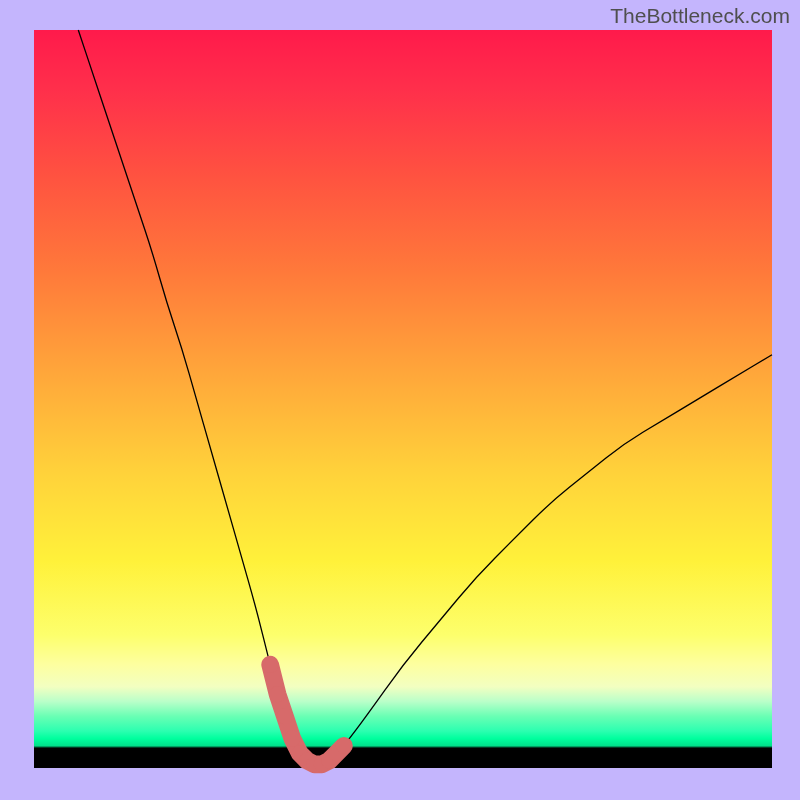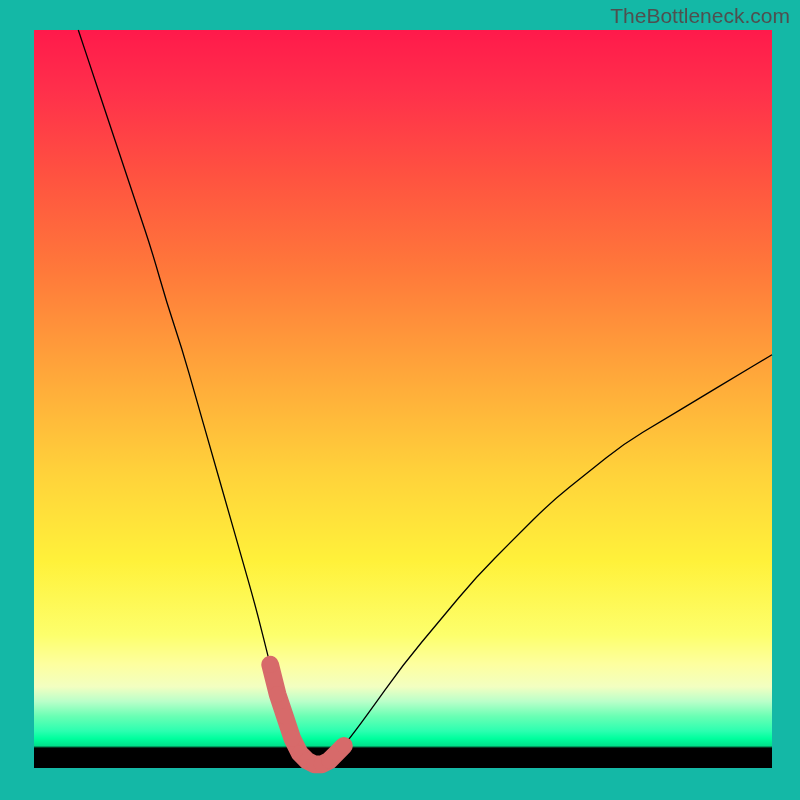--- a/index.html
+++ b/index.html
@@ -8,21 +8,21 @@
     width: 800px;
     height: 800px;
     background: #000;
     font-family: Arial, Helvetica, sans-serif;
     overflow: hidden;
   }
   .stage {
     position: relative;
     width: 800px;
     height: 800px;
-    background: #14b8a6;
+    background: #c4b5fd;
   }
   .plot {
     position: absolute;
     left: 34px;
     top: 30px;
     width: 738px;
     height: 738px;
     
     background: linear-gradient(
       to bottom,

